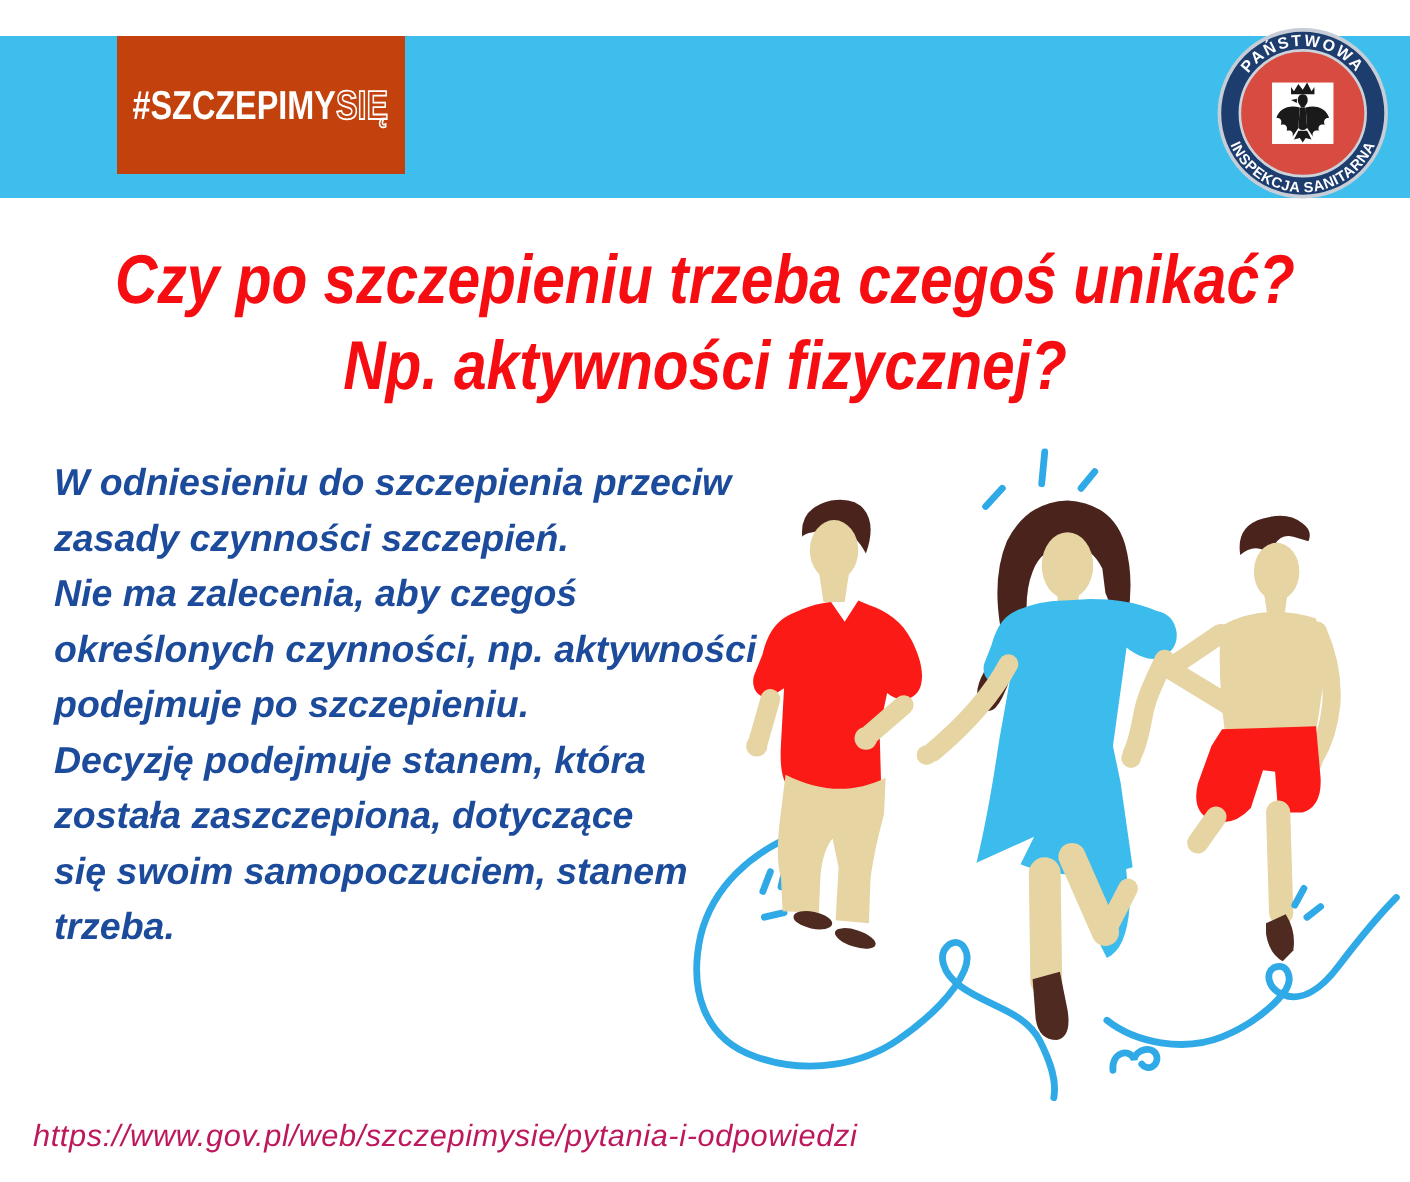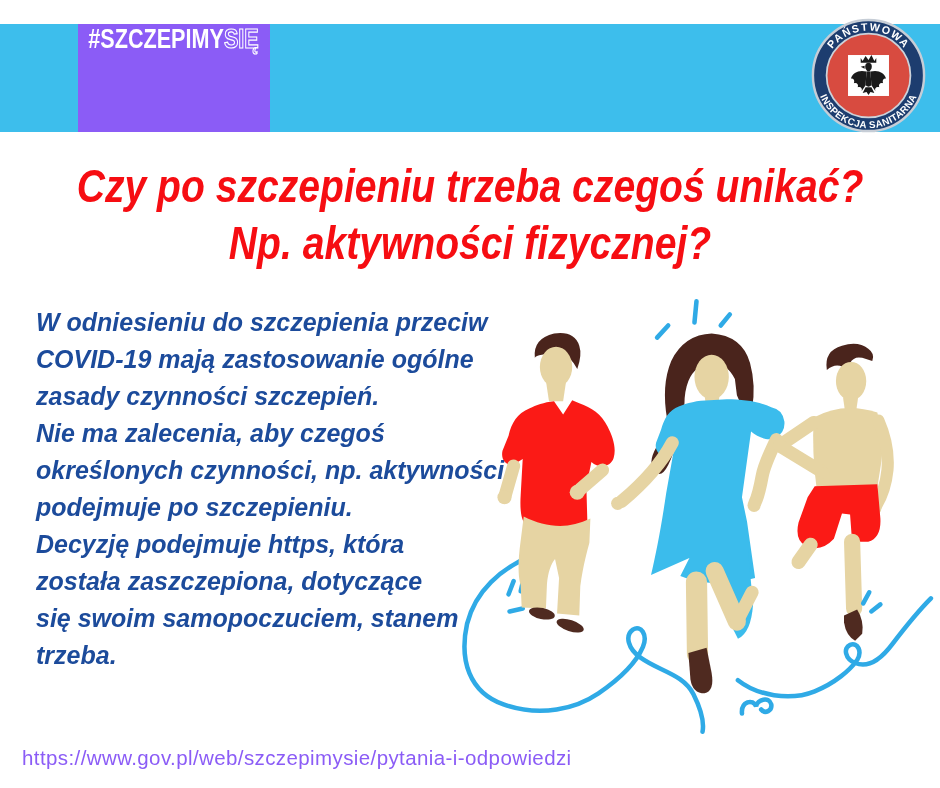--- a/index.html
+++ b/index.html
@@ -1,21 +1,21 @@
 <!DOCTYPE html>
 <html><head>
 <meta charset="utf-8">
 <style>
   html,body{margin:0;padding:0;}
   body{width:940px;height:788px;background:#ffffff;font-family:"Liberation Sans",sans-serif;overflow:hidden;}
   .poster{position:absolute;top:0;left:0;width:940px;height:788px;background:#ffffff;}
 
   
   .banner{position:absolute;top:24px;left:0;width:940px;height:108px;background:#3dbeec;}
-  .banner-inner{position:absolute;top:0;left:78px;width:192px;height:108px;background:#8b5cf6;display:flex;justify-content:center;}
+  .banner-inner{position:absolute;top:0;left:78px;width:192px;height:92px;background:#c2410c;display:flex;align-items:center;justify-content:center;}
   .hashtag{font-weight:700;font-style:normal;font-size:27px;letter-spacing:0px;transform:scaleX(0.8);white-space:nowrap;color:#ffffff;}
   .hashtag .outline{color:transparent;-webkit-text-stroke:1.2px #ffffff;}
 
   
   .logo{position:absolute;top:17px;right:13px;width:117px;height:117px;}
   .logo svg{width:100%;height:100%;}
   .ring-text{font-family:"Liberation Sans",sans-serif;font-weight:700;fill:#ffffff;}
 
   
   .heading{position:absolute;top:158px;left:0;width:940px;text-align:center;color:#f60d12;font-weight:700;font-style:italic;font-size:46px;line-height:57px;transform:scaleX(0.85);transform-origin:50% 0;white-space:nowrap;}
@@ -29,21 +29,21 @@
   .illus svg{width:100%;height:100%;}
   .skin{fill:#e6d4a3;}
   .hair{fill:#4a241c;}
   .redcloth{fill:#fb1a16;}
   .bluecloth{fill:#3bbcec;}
   .shoe{fill:#4f2a20;}
   .skin-s{stroke:#e6d4a3;fill:none;stroke-linecap:round;}
   .swirl{stroke:#2faae6;fill:none;stroke-linecap:round;stroke-width:4.5;}
 
   
-  .footer-url{position:absolute;top:746px;left:22px;font-size:20.5px;color:#8b5cf6;letter-spacing:0.4px;}
+  .footer-url{position:absolute;top:746px;left:22px;font-style:italic;font-size:20.5px;color:#be185d;letter-spacing:0.4px;}
 </style>
 </head>
 <body>
 
 <div class="poster">
 
   <div class="banner">
     <div class="banner-inner">
       <div class="hashtag"><span>#SZCZEPIMY</span><span class="outline">SIĘ</span></div>
     </div>
@@ -70,26 +70,25 @@
     </svg>
   </div>
 
   <div class="heading">
     <div>Czy po szczepieniu trzeba czegoś unikać?</div>
     <div>Np. aktywności fizycznej?</div>
   </div>
 
   <div class="bodycopy">
     <div>W odniesieniu do szczepienia przeciw</div>
-    <div>COVID-19 mają zastosowanie ogólne</div>
     <div>zasady czynności szczepień.</div>
     <div>Nie ma zalecenia, aby czegoś</div>
     <div>określonych czynności, np. aktywności</div>
     <div>podejmuje po szczepieniu.</div>
-    <div>Decyzję podejmuje https, która</div>
+    <div>Decyzję podejmuje stanem, która</div>
     <div>została zaszczepiona, dotyczące</div>
     <div>się swoim samopoczuciem, stanem</div>
     <div>trzeba.</div>
   </div>
 
   <div class="illus">
     <svg viewBox="0 0 480 455">
 
       <g class="swirl">
         <path d="M78,264 C45,277 20,300 12,332 C4,368 14,400 48,412 C85,425 120,416 142,401 C164,386 180,369 186,355 C191,343 184,333 176,338 C168,344 171,357 184,366 C202,379 226,382 236,402 C243,416 247,428 245,439"></path>

